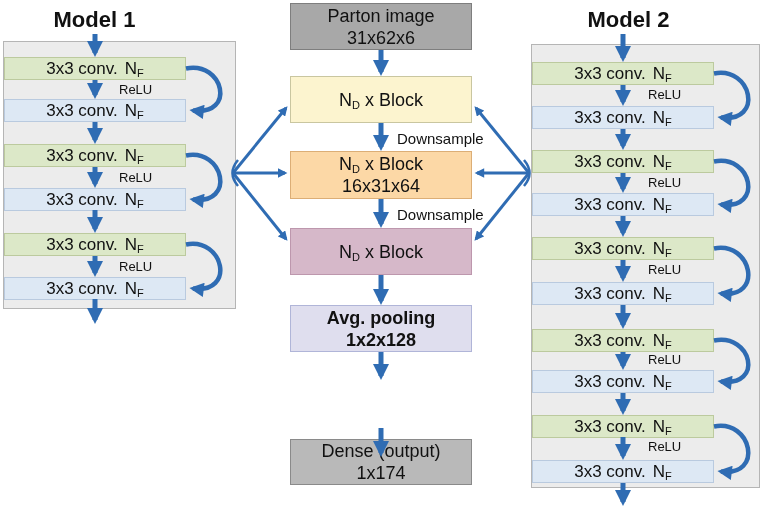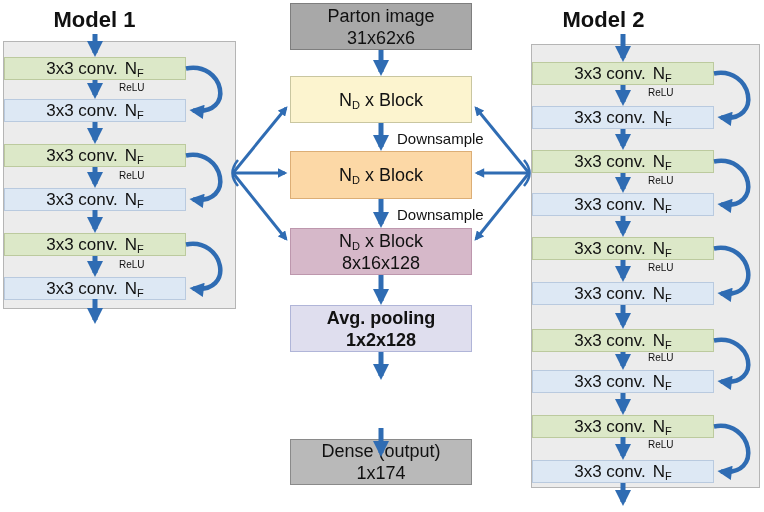--- a/index.html
+++ b/index.html
@@ -20,21 +20,21 @@
   }
   .panel { position:absolute; background:var(--panel_bg,#ececec); border:1px solid #b5b5b5; z-index:0; box-sizing:border-box; }
   .conv {
     position:absolute; width:182px; height:23px; box-sizing:border-box; z-index:1;
     display:flex; align-items:center; justify-content:center; font-size:17px; border:1px solid #bbb;
   }
   .conv.green { background:var(--conv_green_bg,#dce8c8); border-color:#bcca9e; }
   .conv.blue  { background:var(--conv_blue_bg,#dde8f4);  border-color:#b9cadf; }
   .nf { margin-left:7px; white-space:nowrap; }
   sub { font-size:11px; line-height:0; vertical-align:-3px; }
-  .small { position:absolute; font-size:10px; z-index:2; white-space:nowrap; }
+  .small { position:absolute; font-size:13px; z-index:2; white-space:nowrap; }
   .ds { font-size:15px; }
   .cblock {
     position:absolute; left:290px; width:182px; box-sizing:border-box; z-index:1;
     display:flex; flex-direction:column; align-items:center; justify-content:center;
     text-align:center; font-size:18px; line-height:22px; border:1px solid transparent;
   }
 </style>
 </head>
 <body>
 
@@ -134,21 +134,21 @@
   </div>
   <div class="conv blue" style="left:4px; top:277px;">
     <span>3x3 conv.</span>
     <span class="nf"><span>N</span><sub>F</sub></span>
   </div>
 
   <span class="small" style="left:119px; top:82px;">ReLU</span>
   <span class="small" style="left:119px; top:170px;">ReLU</span>
   <span class="small" style="left:119px; top:259px;">ReLU</span>
 
-  <div class="title" style="left:512px;">Model 2</div>
+  <div class="title" style="left:537px;">Model 2</div>
   <div class="panel" style="left:531px; top:44px; width:229px; height:444px;"></div>
 
   <div class="conv green" style="left:532px; top:62px;">
     <span>3x3 conv.</span>
     <span class="nf"><span>N</span><sub>F</sub></span>
   </div>
   <div class="conv blue" style="left:532px; top:106px;">
     <span>3x3 conv.</span>
     <span class="nf"><span>N</span><sub>F</sub></span>
   </div>
@@ -195,25 +195,25 @@
     <div>Parton image</div>
     <div>31x62x6</div>
   </div>
 
   <div class="cblock" style="top:76px; height:47px; background:var(--stage_yellow_bg,#fcf4cf); border-color:#c9c6a0;">
     <div><span>N</span><sub>D</sub><span> x Block</span></div>
   </div>
 
   <div class="cblock" style="top:151px; height:48px; background:var(--stage_orange_bg,#fcd8a6); border-color:#dcae76;">
     <div><span>N</span><sub>D</sub><span> x Block</span></div>
+    <div>16x31x64</div>
   </div>
 
   <div class="cblock" style="top:228px; height:47px; background:var(--stage_pink_bg,#d6b8c9); border-color:#bd97ad;">
     <div><span>N</span><sub>D</sub><span> x Block</span></div>
-    <div>8x16x128</div>
   </div>
 
   <div class="cblock" style="top:305px; height:47px; background:var(--pool_lavender_bg,#dfdeee); border-color:#b0b5d8;font-weight:bold;">
     <div>Avg. pooling</div>
     <div>1x2x128</div>
   </div>
 
 
   <div class="cblock" style="top:439px; height:46px; background:var(--io_gray_light_bg,#b9b9b9); border-color:#8a8a8a;">
     <div>Dense (output)</div>

